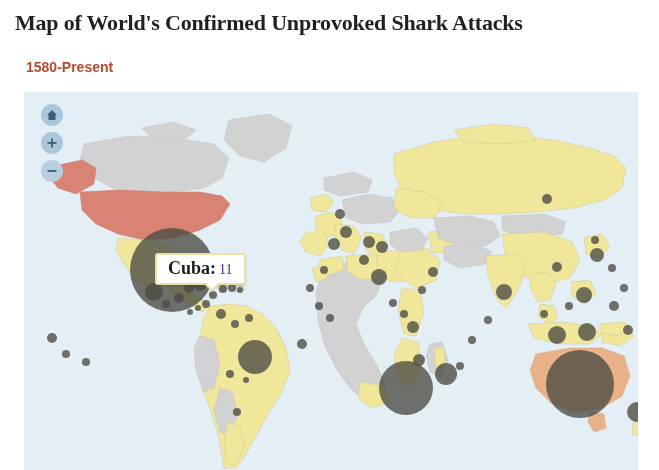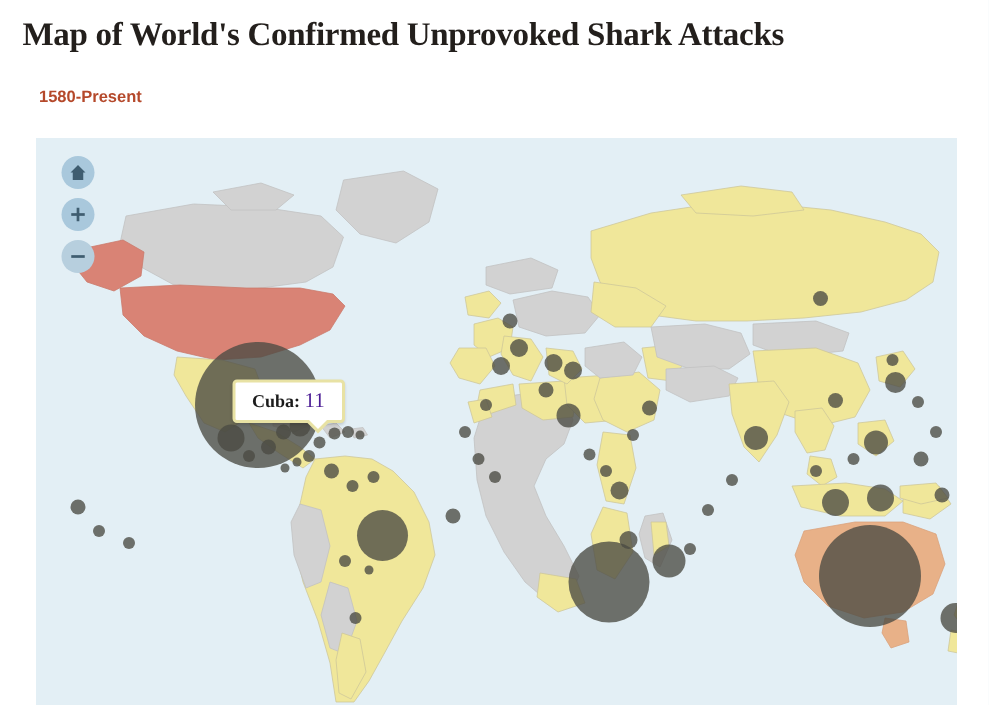--- a/index.html
+++ b/index.html
@@ -14,21 +14,21 @@
 
   .title {
     position: absolute; left: 15px; top: 10px;
     font-family: "Liberation Serif", serif;
     font-weight: bold; font-size: 22px; letter-spacing: -0.2px;
     color: #231f1c; white-space: nowrap;
   }
   .subtitle {
     position: absolute; left: 26px; top: 59px;
     font-family: "Liberation Sans", sans-serif;
-    font-weight: bold; font-size: 11px;
+    font-weight: bold; font-size: 14px;
     color: #b5492b; white-space: nowrap;
   }
 
   .map-wrap {
     position: absolute; left: 24px; top: 92px;
     width: 614px; height: 378px;
     background: #e3eff5;
     overflow: hidden;
   }
   .map-svg { position: absolute; left: 0; top: 0; width: 614px; height: 378px; display: block; }
@@ -52,21 +52,21 @@
     background: #ffffff;
     border: 2px solid #e8e2a4;
     border-radius: 3px;
     padding: 3px 11px 4px 11px;
     white-space: nowrap;
     box-shadow: 0 1px 2px rgba(0,0,0,0.14);
     z-index: 30;
   }
   .tt-label {
     font-family: "Liberation Serif", serif;
-    font-weight: bold; font-size: 12px; color: #1c1c1c;
+    font-weight: bold; font-size: 18px; color: #1c1c1c;
   }
   .tt-value {
     font-family: "Liberation Serif", serif;
     font-size: 14px; color: #4c1d95; margin-left: 3px;
   }
   .tt-arrow {
     position: absolute; left: 46px; bottom: -9px;
     width: 0; height: 0;
     border-left: 9px solid transparent;
     border-right: 9px solid transparent;

